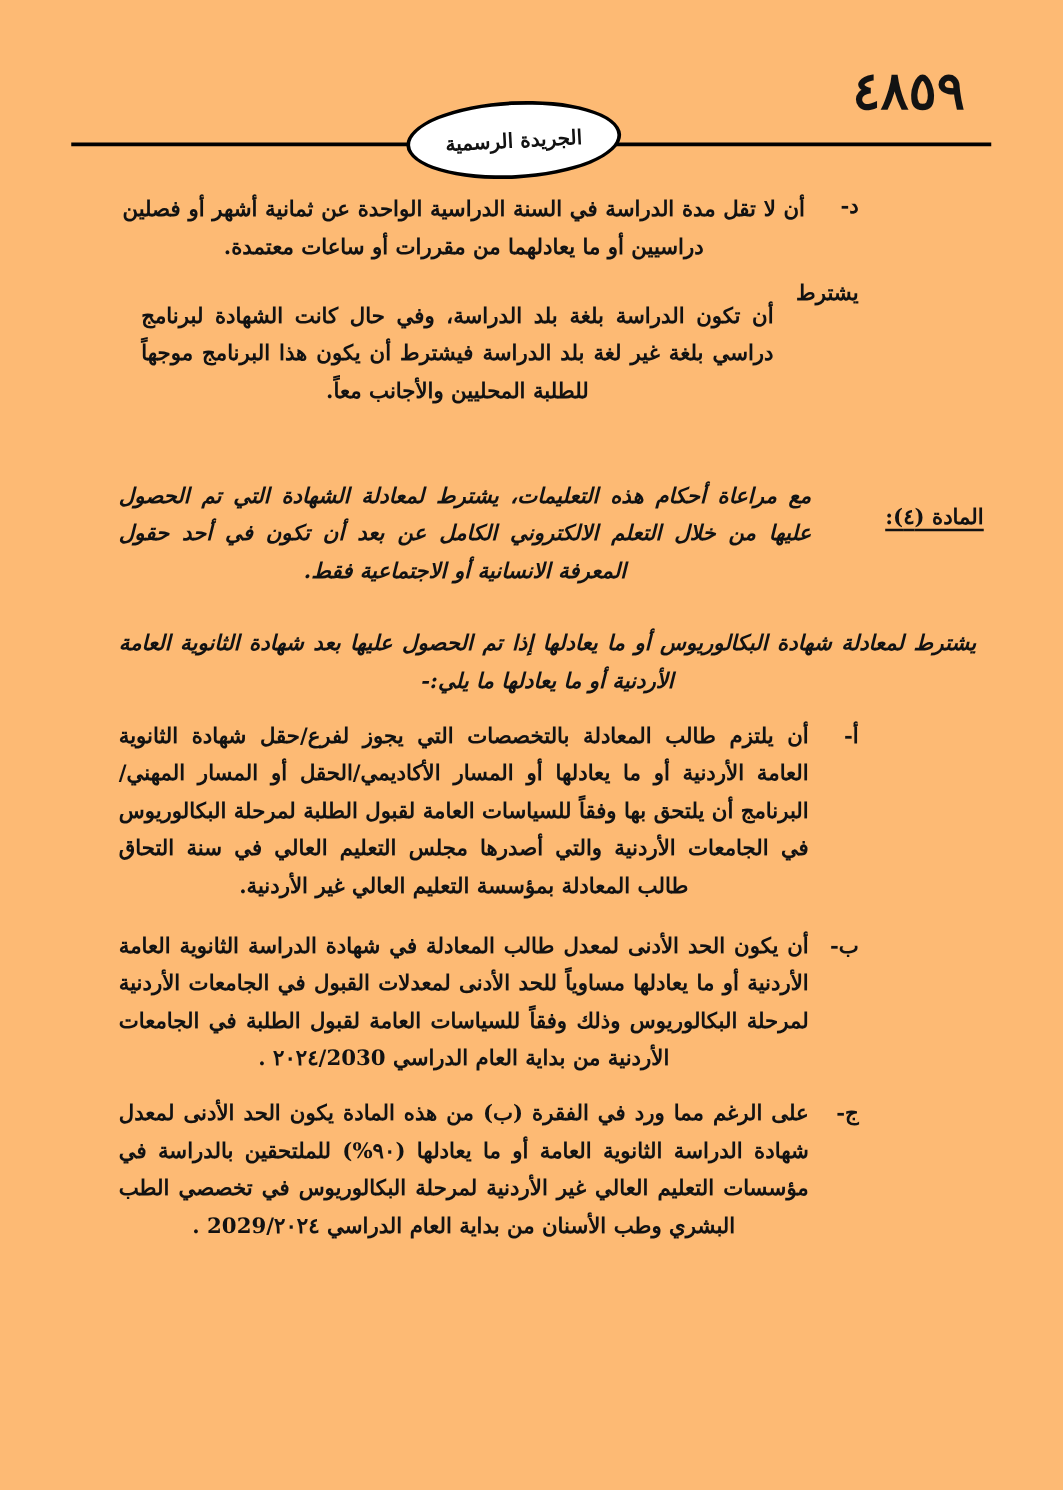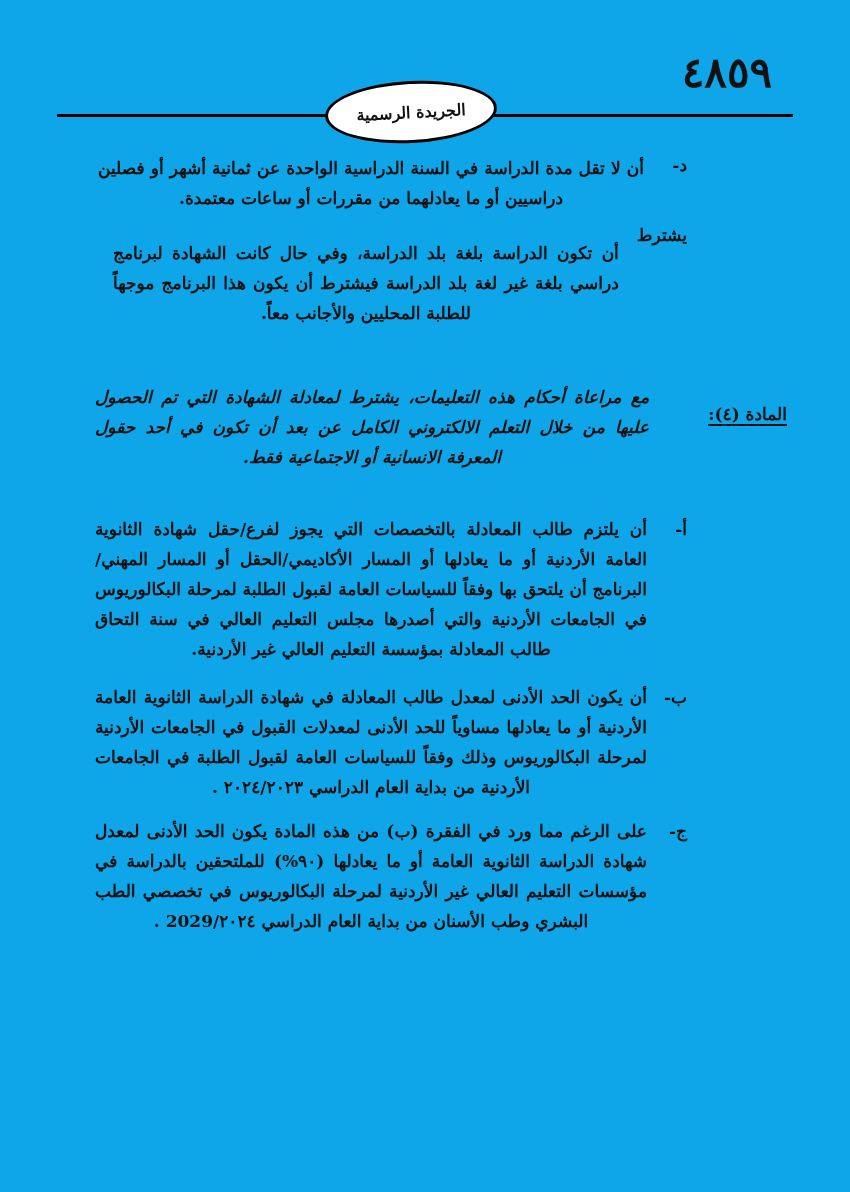--- a/index.html
+++ b/index.html
@@ -1,20 +1,20 @@
 <!DOCTYPE html>
 <html lang="ar" dir="rtl"><head>
 <meta charset="utf-8">
 <style>
   html,body{margin:0;padding:0;background:#e8e8e8;}
   .page{
     position:relative;
     width:850px;height:1192px;
     margin:0 auto;
-    background:#0ea5e9;
+    background:#fdba74;
     direction:rtl;
     font-family:"DejaVu Serif","Liberation Serif",serif;
     font-weight:bold;
     color:#121212;
     overflow:hidden;
   }
   
   .page-number{
     position:absolute;
     top:52px;right:78px;
@@ -103,30 +103,31 @@
       <span class="marker">يشترط</span>
       <p class="body para-body" style="margin: 18px;">أن تكون الدراسة بلغة بلد الدراسة، وفي حال كانت الشهادة لبرنامج دراسي بلغة غير لغة بلد الدراسة فيشترط أن يكون هذا البرنامج موجهاً للطلبة المحليين والأجانب معاً.</p>
     </div>
 
     <div class="article article-4">
       <span class="label">المادة (٤):</span>
       <p class="body para-body" style="margin: 0px;">مع مراعاة أحكام هذه التعليمات، يشترط لمعادلة الشهادة التي تم الحصول عليها من خلال التعلم الالكتروني الكامل عن بعد أن تكون في أحد حقول المعرفة الانسانية أو الاجتماعية فقط.</p>
     </div>
 
     <div class="article article-5">
+      <p class="body para-body" style="margin: 0px;">يشترط لمعادلة شهادة البكالوريوس أو ما يعادلها إذا تم الحصول عليها بعد شهادة الثانوية العامة الأردنية أو ما يعادلها ما يلي:-</p>
     </div>
 
     <div class="item item-a">
       <span class="marker">أ-</span>
       <p class="body para-body" style="margin: 0px;">أن يلتزم طالب المعادلة بالتخصصات التي يجوز لفرع/حقل شهادة الثانوية العامة الأردنية أو ما يعادلها أو المسار الأكاديمي/الحقل أو المسار المهني/البرنامج أن يلتحق بها وفقاً للسياسات العامة لقبول الطلبة لمرحلة البكالوريوس في الجامعات الأردنية والتي أصدرها مجلس التعليم العالي في سنة التحاق طالب المعادلة بمؤسسة التعليم العالي غير الأردنية.</p>
     </div>
 
     <div class="item item-b">
       <span class="marker">ب-</span>
-      <p class="body para-body" style="margin: 0px;">أن يكون الحد الأدنى لمعدل طالب المعادلة في شهادة الدراسة الثانوية العامة الأردنية أو ما يعادلها مساوياً للحد الأدنى لمعدلات القبول في الجامعات الأردنية لمرحلة البكالوريوس وذلك وفقاً للسياسات العامة لقبول الطلبة في الجامعات الأردنية من بداية العام الدراسي ٢٠٢٤/٢٠٢٣ .</p>
+      <p class="body para-body" style="margin: 0px;">أن يكون الحد الأدنى لمعدل طالب المعادلة في شهادة الدراسة الثانوية العامة الأردنية أو ما يعادلها مساوياً للحد الأدنى لمعدلات القبول في الجامعات الأردنية لمرحلة البكالوريوس وذلك وفقاً للسياسات العامة لقبول الطلبة في الجامعات الأردنية من بداية العام الدراسي ٢٠٢٤/2030 .</p>
     </div>
 
     <div class="item item-c">
       <span class="marker">ج-</span>
       <p class="body para-body" style="margin: 0px;">على الرغم مما ورد في الفقرة (ب) من هذه المادة يكون الحد الأدنى لمعدل شهادة الدراسة الثانوية العامة أو ما يعادلها (٩٠%) للملتحقين بالدراسة في مؤسسات التعليم العالي غير الأردنية لمرحلة البكالوريوس في تخصصي الطب البشري وطب الأسنان من بداية العام الدراسي 2029/٢٠٢٤ .</p>
     </div>
 
   </div>
 </div>
 

